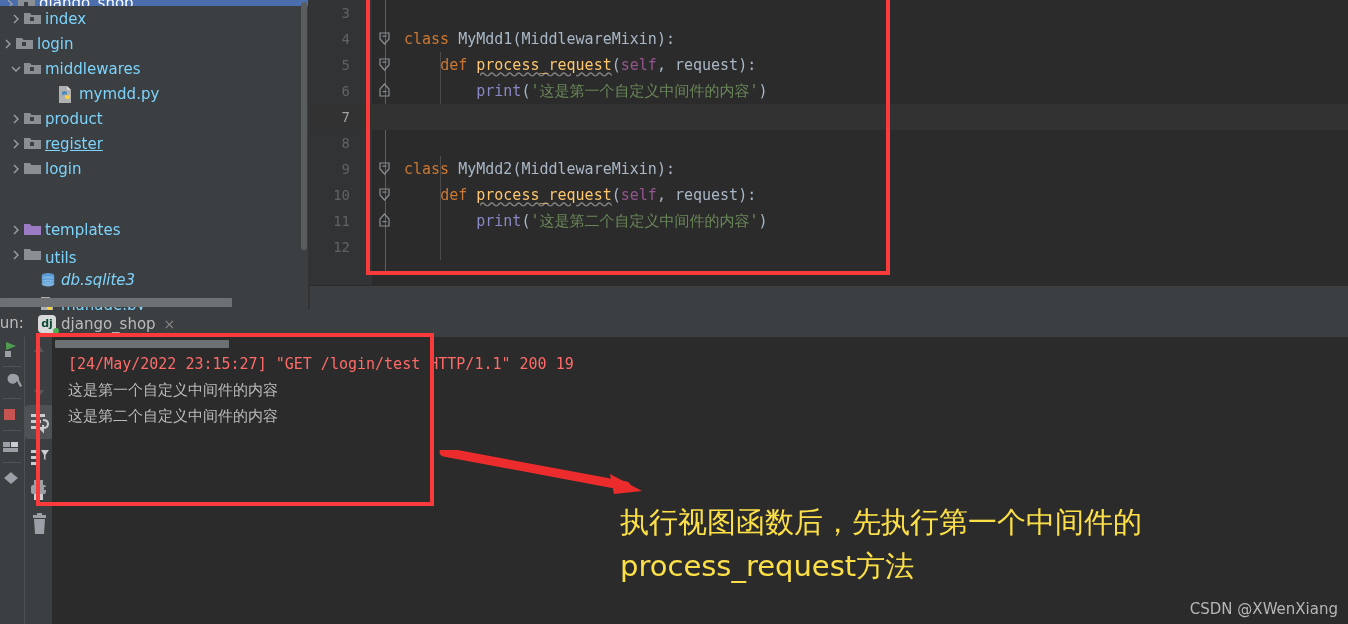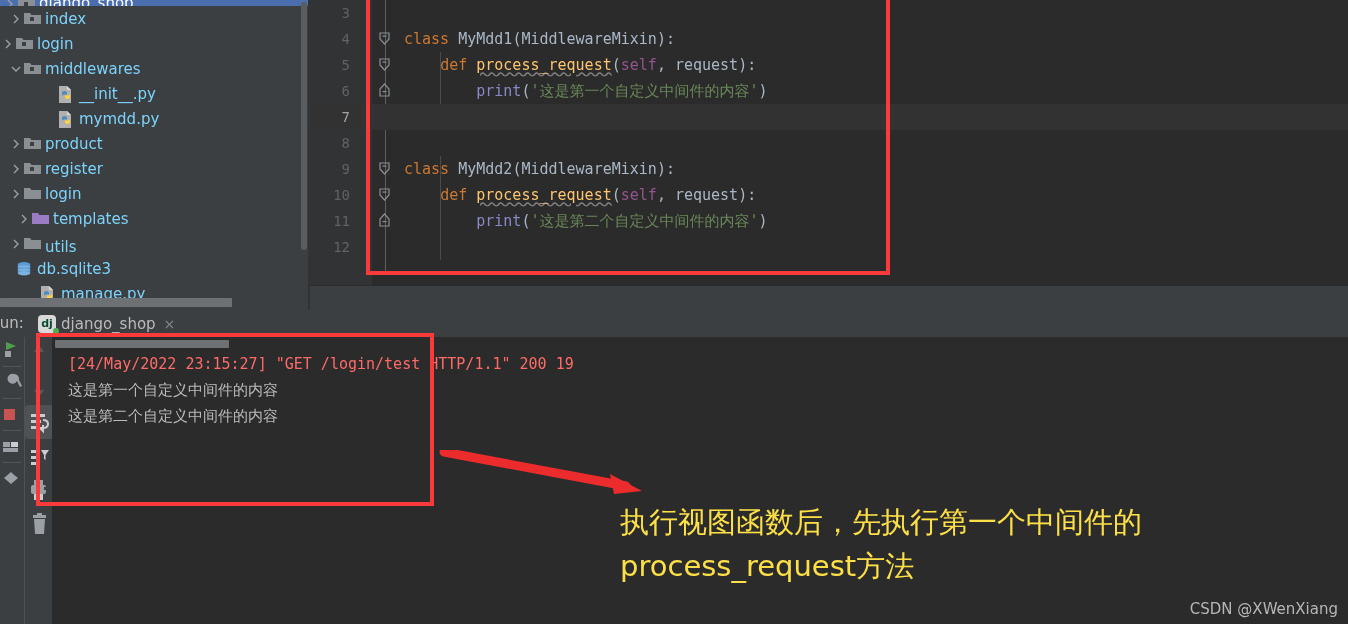--- a/index.html
+++ b/index.html
@@ -388,76 +388,64 @@
         <div class="tree-row" style="padding-left: 42px;">
           <span class="tw-arrow"></span>
           <span class="tw-icon">
             <svg width="16" height="17" viewBox="0 0 16 17">
               <path d="M1 0 h8 l4 4 v13 H1 Z" fill="#b0b0b0"></path>
               <path d="M9 0 l4 4 h-4 Z" fill="#d7d7d7"></path>
               <path d="M4 7 q0-2 2.5-2 q2.5 0 2.5 2 v1.5 H6.2 q-2.2 0-2.2 2 v1.5" fill="#4b8bbe"></path>
               <path d="M12 11 q0 2 -2.5 2 q-2.5 0-2.5-2 v-1.5 H9.8 q2.2 0 2.2-2 V6" fill="#ffd43b"></path>
             </svg>
           </span>
-          <span class="tw-label">__init__.py</span>
-        </div>
-        <div class="tree-row" style="padding-left: 42px;">
-          <span class="tw-arrow"></span>
-          <span class="tw-icon">
-            <svg width="16" height="17" viewBox="0 0 16 17">
-              <path d="M1 0 h8 l4 4 v13 H1 Z" fill="#b0b0b0"></path>
-              <path d="M9 0 l4 4 h-4 Z" fill="#d7d7d7"></path>
-              <path d="M4 7 q0-2 2.5-2 q2.5 0 2.5 2 v1.5 H6.2 q-2.2 0-2.2 2 v1.5" fill="#4b8bbe"></path>
-              <path d="M12 11 q0 2 -2.5 2 q-2.5 0-2.5-2 v-1.5 H9.8 q2.2 0 2.2-2 V6" fill="#ffd43b"></path>
-            </svg>
-          </span>
           <span class="tw-label">mymdd.py</span>
         </div>
         <div class="tree-row" style="padding-left: 8px;">
           <span class="tw-arrow">
             <svg width="10" height="10" viewBox="0 0 10 10">
               <path d="M3 1 L7 5 L3 9" stroke="#9aa0a6" stroke-width="1.4" fill="none"></path>
             </svg>
           </span>
           <span class="tw-icon">
             <svg width="17" height="15" viewBox="0 0 17 15">
               <path d="M0 2 h6 l1.5 2 H17 v9 H0 Z" fill="#8a8f93"></path>
               <rect x="6" y="6" width="4" height="4" rx="0.6" fill="#3c3f41"></rect>
             </svg>
           </span>
           <span class="tw-label">product</span>
         </div>
+        <div class="tree-row" style="padding-left: 8px; text-decoration: underline;">
+          <span class="tw-arrow">
+            <svg width="10" height="10" viewBox="0 0 10 10">
+              <path d="M3 1 L7 5 L3 9" stroke="#9aa0a6" stroke-width="1.4" fill="none"></path>
+            </svg>
+          </span>
+          <span class="tw-icon">
+            <svg width="17" height="15" viewBox="0 0 17 15">
+              <path d="M0 2 h6 l1.5 2 H17 v9 H0 Z" fill="#8a8f93"></path>
+              <rect x="6" y="6" width="4" height="4" rx="0.6" fill="#3c3f41"></rect>
+            </svg>
+          </span>
+          <span class="tw-label">register</span>
+        </div>
         <div class="tree-row" style="padding-left: 8px;">
           <span class="tw-arrow">
             <svg width="10" height="10" viewBox="0 0 10 10">
               <path d="M3 1 L7 5 L3 9" stroke="#9aa0a6" stroke-width="1.4" fill="none"></path>
             </svg>
           </span>
           <span class="tw-icon">
             <svg width="17" height="15" viewBox="0 0 17 15">
               <path d="M0 2 h6 l1.5 2 H17 v9 H0 Z" fill="#8a8f93"></path>
-              <rect x="6" y="6" width="4" height="4" rx="0.6" fill="#3c3f41"></rect>
-            </svg>
-          </span>
-          <span class="tw-label">register</span>
-        </div>
-        <div class="tree-row" style="padding-left: 8px;">
-          <span class="tw-arrow">
-            <svg width="10" height="10" viewBox="0 0 10 10">
-              <path d="M3 1 L7 5 L3 9" stroke="#9aa0a6" stroke-width="1.4" fill="none"></path>
-            </svg>
-          </span>
-          <span class="tw-icon">
-            <svg width="17" height="15" viewBox="0 0 17 15">
-              <path d="M0 2 h6 l1.5 2 H17 v9 H0 Z" fill="#8a8f93"></path>
             </svg>
           </span>
           <span class="tw-label">login</span>
         </div>
-        <div class="tree-row" style="padding-left: 16px;">
+        <div class="tree-row" style="padding-left: 8px; margin-top: 36px;">
           <span class="tw-arrow">
             <svg width="10" height="10" viewBox="0 0 10 10">
               <path d="M3 1 L7 5 L3 9" stroke="#9aa0a6" stroke-width="1.4" fill="none"></path>
             </svg>
           </span>
           <span class="tw-icon">
             <svg width="17" height="15" viewBox="0 0 17 15">
               <path d="M0 2 h6 l1.5 2 H17 v9 H0 Z" fill="#9b7cc4"></path>
             </svg>
           </span>
@@ -469,21 +457,21 @@
               <path d="M3 1 L7 5 L3 9" stroke="#9aa0a6" stroke-width="1.4" fill="none"></path>
             </svg>
           </span>
           <span class="tw-icon">
             <svg width="17" height="15" viewBox="0 0 17 15">
               <path d="M0 2 h6 l1.5 2 H17 v9 H0 Z" fill="#8a8f93"></path>
             </svg>
           </span>
           <span class="tw-label">utils</span>
         </div>
-        <div class="tree-row" style="">
+        <div class="tree-row" style="padding-left: 24px; font-style: italic;">
           <span class="tw-arrow"></span>
           <span class="tw-icon">
             <svg width="16" height="16" viewBox="0 0 16 16">
               <ellipse cx="8" cy="3.2" rx="6.2" ry="2.2" fill="#5a9bd5"></ellipse>
               <rect x="1.8" y="3.2" width="12.4" height="3" fill="#5a9bd5"></rect>
               <ellipse cx="8" cy="6.4" rx="6.2" ry="2.2" fill="#7db3e0"></ellipse>
               <rect x="1.8" y="6.5" width="12.4" height="3" fill="#5a9bd5"></rect>
               <ellipse cx="8" cy="9.6" rx="6.2" ry="2.2" fill="#7db3e0"></ellipse>
               <rect x="1.8" y="9.7" width="12.4" height="2.6" fill="#5a9bd5"></rect>
               <ellipse cx="8" cy="12.3" rx="6.2" ry="2.2" fill="#7db3e0"></ellipse>

